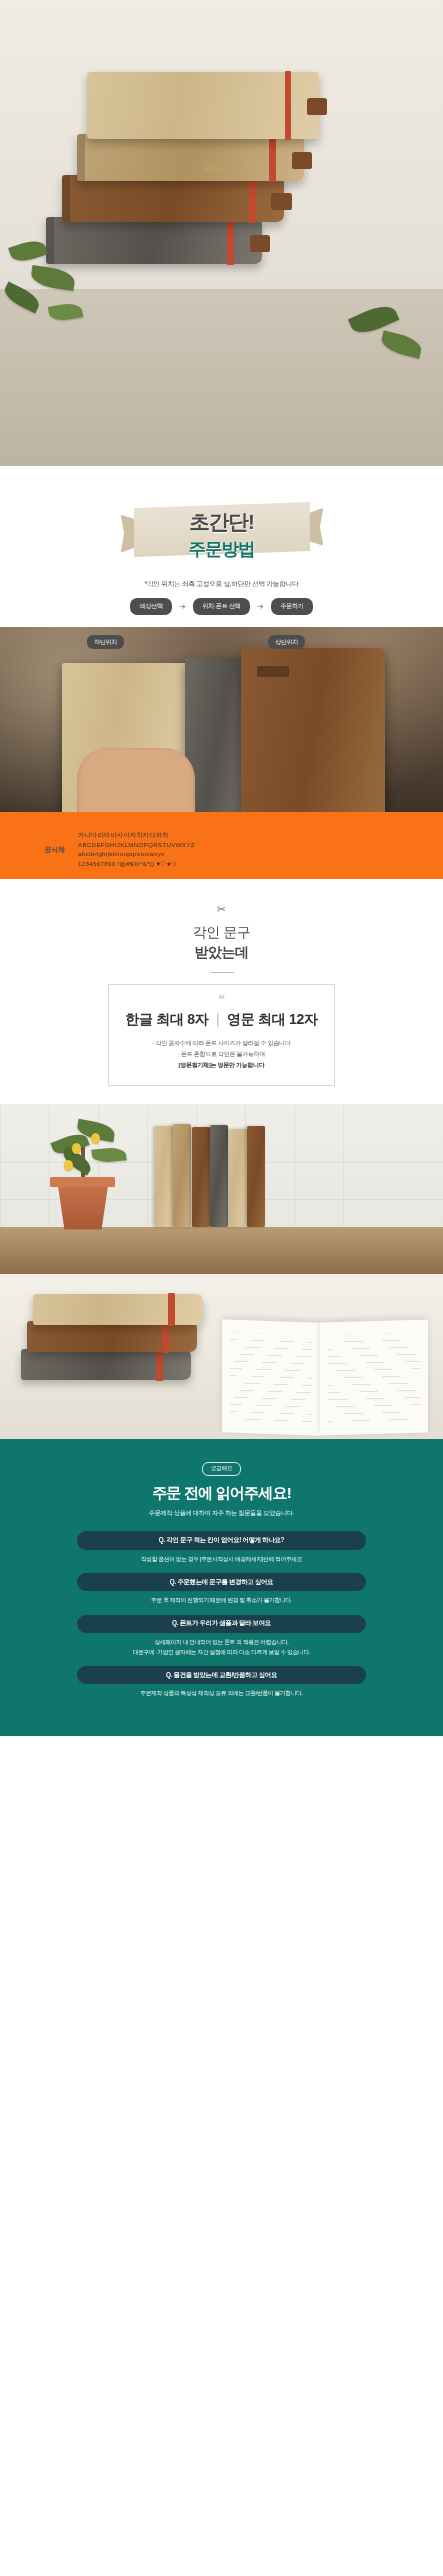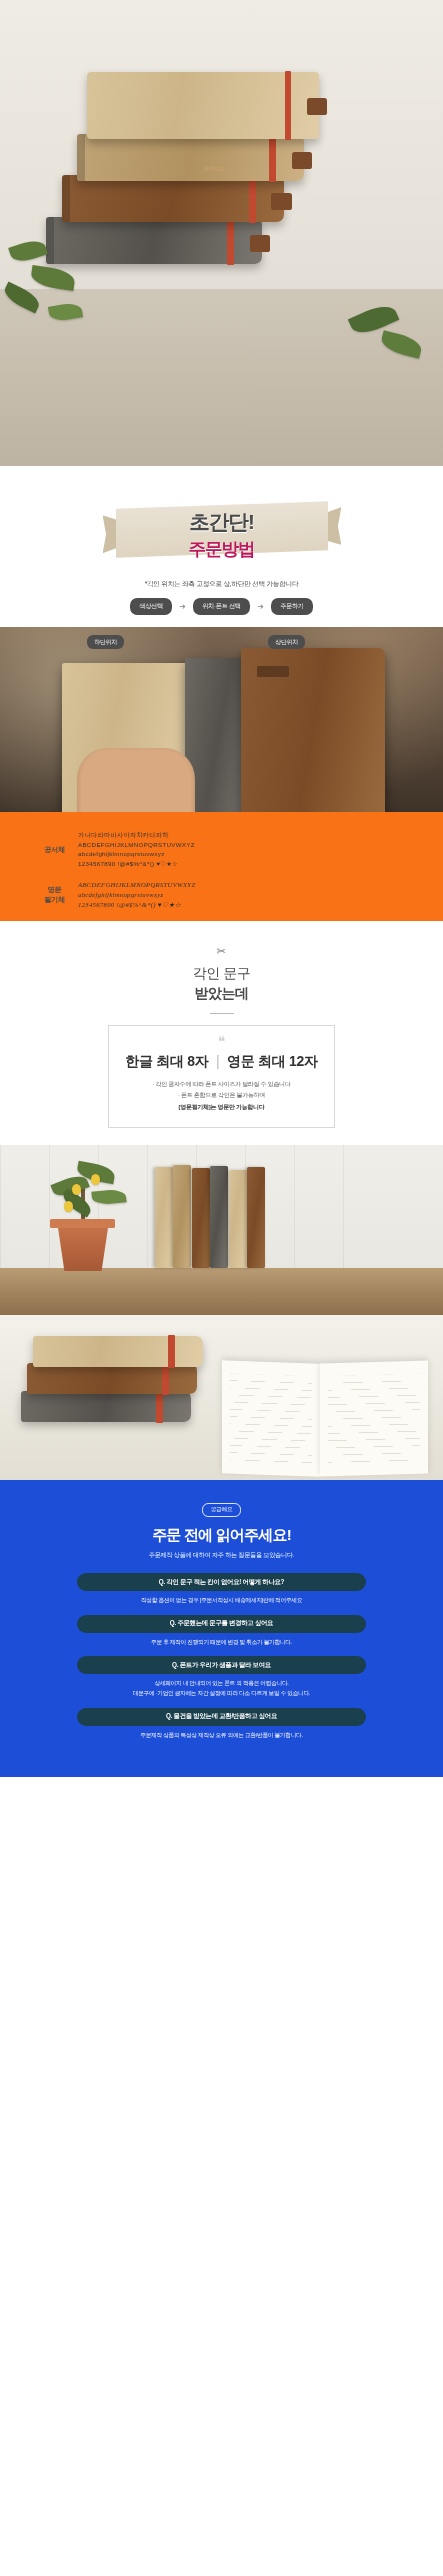--- a/index.html
+++ b/index.html
@@ -55,40 +55,40 @@
   }
   .hero .sig {
     position:absolute; color:#caa06a; font-style:italic; font-size:6.7px;
   }
 
   
   .order-method {
     background:#ffffff; padding:30px 0 9.3px; text-align:center;
   }
   .om-banner {
-    position:relative; width:212px; margin:0 auto 5.2px; height:77px;
+    position:relative; width:176px; margin:0 auto 5.2px; height:77px;
   }
   .om-ribbon {
     position:absolute; left:0; right:0; top:9.3px; height:49px;
     background:linear-gradient(180deg,#e9e2d4 0%,#ded4c0 100%);
     transform:skewY(-2deg);
   }
   .om-ribbon:before, .om-ribbon:after {
     content:""; position:absolute; top:6.2px; width:13.4px; height:38px;
     background:#cdbfa4;
   }
   .om-ribbon:before { left:-13.4px; clip-path:polygon(0 0,100% 12%,100% 88%,0 100%,26% 50%); }
   .om-ribbon:after { right:-13.4px; clip-path:polygon(100% 0,0 12%,0 88%,100% 100%,74% 50%); }
   .om-title1 {
     position:relative; font-size:20.6px; font-weight:bold; letter-spacing:-1px;
     color:#4a4a4a; padding-top:12.4px; text-shadow:0.5px 0.5px 0 #fff;
   }
   .om-title2 {
     position:relative; font-size:17.5px; font-weight:bold; letter-spacing:-1px;
-    color:#be185d; margin-top:1px; text-shadow:0.5px 0.5px 0 #fff;
+    color:#0f766e; margin-top:1px; text-shadow:0.5px 0.5px 0 #fff;
   }
   .om-note {
     font-size:6.7px; color:#444; margin:7.2px 0 9.3px; letter-spacing:-0.3px;
   }
   .om-steps {
     display:flex; justify-content:center; align-items:center; gap:7.2px;
     margin-bottom:3.1px;
   }
   .om-chip {
     background:#4d4d4d; color:#fff; font-size:6.2px; letter-spacing:-0.3px;
@@ -200,21 +200,21 @@
     box-shadow:0 -2.1px 6.2px rgba(0,0,0,.12);
   }
   .open-nb .page-l { left:222px; width:98px; transform:skewY(2deg); }
   .open-nb .page-r { left:320px; width:108px; transform:skewY(-1.5deg); }
   .open-nb .ruled {
     position:absolute; left:8.2px; right:8.2px; top:13.4px; height:88px;
     background:repeating-linear-gradient(180deg, transparent 0 6.7px, #e3e0d6 6.7px 7.2px);
   }
 
   
-  .faq { background:#1d4ed8; padding:23px 0 28px; text-align:center; }
+  .faq { background:#0f766e; padding:23px 0 28px; text-align:center; }
   .faq-badge {
     display:inline-block; border:0.5px solid rgba(255,255,255,.85); color:#fff;
     font-size:5.7px; border-radius:6.2px; padding:2.1px 8.2px; letter-spacing:-0.3px;
     margin-bottom:8.2px;
   }
   .faq h2 {
     margin:0 0 5.2px; color:#ffffff; font-size:15px; font-weight:bold; letter-spacing:-0.8px;
   }
   .faq .sub {
     color:#eafaff; font-size:6.2px; letter-spacing:-0.3px; margin-bottom:13.4px; line-height:1.6;
@@ -302,31 +302,20 @@
 
     <div class="lbl-pill" style="left:87px; top:8.2px;">하단위치</div>
     <div class="lbl-pill" style="left:268px; top:8.2px;">상단위치</div>
   </div>
 
   <div class="fonts">
     <div class="font-row">
       <div class="font-label">공서체</div>
       <div class="font-sample gothic">
         <div>가나다라마바사아자차카타파하</div>
-        <div>ABCDEFGHIJKLMNOPQRSTUVWXYZ</div>
-        <div>abcdefghijklmnopqrstuvwxyz</div>
-        <div>1234567890  !@#$%^&amp;*()  ♥♡★☆</div>
-      </div>
-    </div>
-    <div class="font-row">
-      <div class="font-label">
-        <div>영문</div>
-        <div>필기체</div>
-      </div>
-      <div class="font-sample script">
         <div>ABCDEFGHIJKLMNOPQRSTUVWXYZ</div>
         <div>abcdefghijklmnopqrstuvwxyz</div>
         <div>1234567890  !@#$%^&amp;*()  ♥♡★☆</div>
       </div>
     </div>
   </div>
 
   <div class="engrave">
     <div class="tools">✂︎</div>
     <h2>

